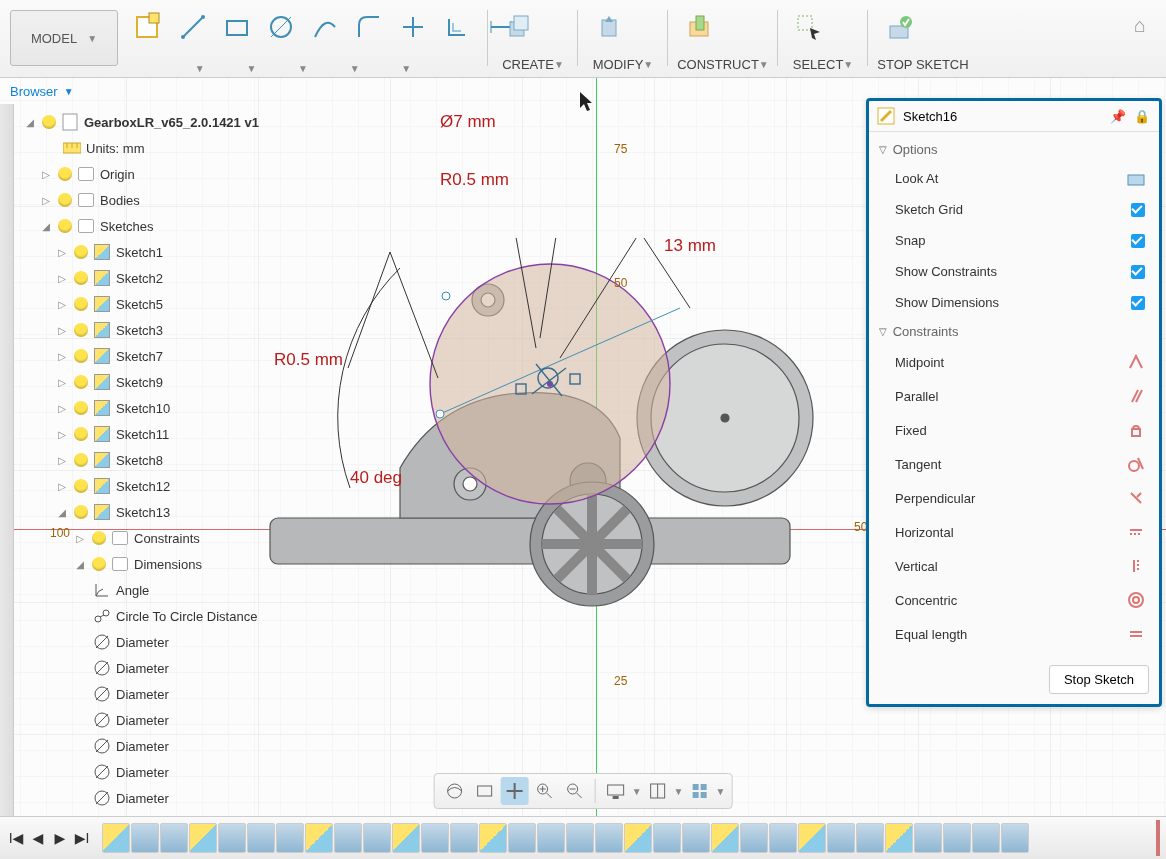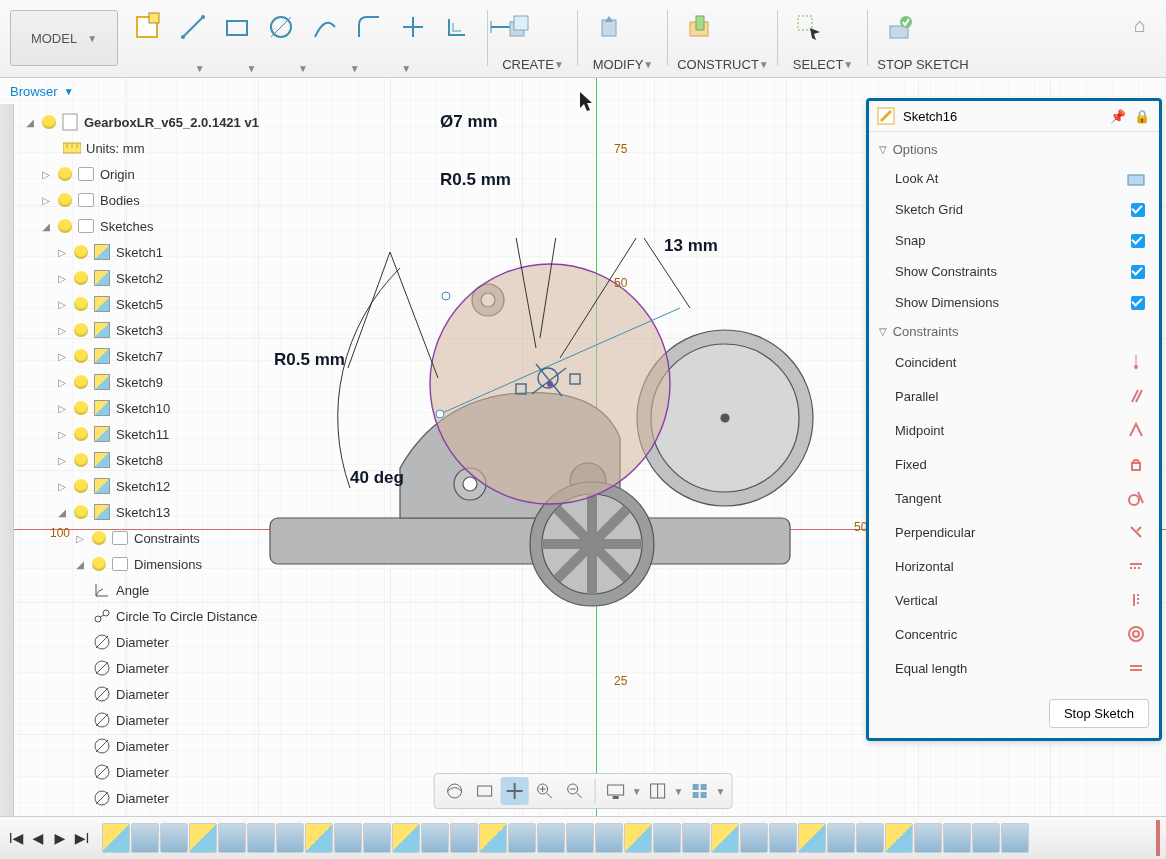--- a/index.html
+++ b/index.html
@@ -24,21 +24,21 @@
 .tree-row .label { white-space:nowrap; }
 .sketch-icon { width:16px; height:16px; background:linear-gradient(135deg,#ffe36b 50%,#8bcde8 50%); border:1px solid #999; }
 .folder-icon { width:16px; height:14px; border:1px solid #aaa; border-radius:2px; background:#fff; }
 .canvas { position:absolute; left:0; right:0; top:78px; bottom:43px; overflow:hidden; }
 .grid { position:absolute; left:0; top:0; right:0; bottom:0; background:#fcfcfc;
   background-image:linear-gradient(#eee 1px,transparent 1px),linear-gradient(90deg,#eee 1px,transparent 1px),linear-gradient(#f5f5f5 1px,transparent 1px),linear-gradient(90deg,#f5f5f5 1px,transparent 1px);
   background-size:132px 132px,132px 132px,26px 26px,26px 26px;
   background-position: -6px -4px, -6px -4px, -6px -4px, -6px -4px; }
 .axis-v { position:absolute; left:596px; top:0; bottom:0; width:1px; background:#3bd156; }
 .axis-h { position:absolute; top:451px; left:0; right:0; height:1px; background:#d16a6a; }
-.dim-text { position:absolute; color:#0f172a; font-size:17px; font-weight:700; }
+.dim-text { position:absolute; color:#b91c1c; font-size:17px; font-weight:400; }
 .viewcube { position:absolute; right:20px; top:20px; width:70px; height:70px; background:#f4f4f4; border:1px solid #ddd; display:flex; align-items:center; justify-content:center; color:#bbb; font-size:14px; letter-spacing:1px; }
 .palette { position:absolute; right:4px; top:98px; width:296px; background:#fafafa; border:3px solid #0369a1; border-radius:4px; box-shadow:0 2px 6px rgba(0,0,0,.15); }
 .palette-header { display:flex; align-items:center; padding:6px 8px; border-bottom:1px solid #e0e0e0; gap:8px; }
 .palette-section { padding:4px 0; }
 .palette-section-title { display:flex; align-items:center; gap:6px; padding:6px 10px; color:#666; font-size:13px;}
 .palette-row { display:flex; align-items:center; justify-content:space-between; padding:8px 14px 8px 26px;gap:44px; }
 .palette-row .name { color:#333; }
 .check { width:14px; height:14px; background:#1c9ef0; border-radius:2px; position:relative; }
 .check::after { content:''; position:absolute; left:3px; top:0px; width:4px; height:8px; border:2px solid #fff; border-top:none; border-left:none; transform:rotate(45deg);}
 .palette-footer { display:flex; justify-content:flex-end; padding:10px; }
@@ -571,42 +571,33 @@
           <span class="name">Show Dimensions</span>
           <span class="check"></span>
         </div>
       </div>
     <div class="palette-section-title">
         <span style="font-size:10px">▽</span>
         <span>Constraints</span>
       </div>
     <div id="constraints-list">
         <div class="palette-row">
-          <span class="name">Coincident</span>
-          <span>
-            <svg width="18" height="18">
-              <line x1="9" y1="2" x2="9" y2="16" stroke="#d77"></line>
-              <circle cx="9" cy="14" r="2" fill="#d77"></circle>
+          <span class="name">Midpoint</span>
+          <span>
+            <svg width="18" height="18">
+              <path d="M3 15 L9 3 L15 15" fill="none" stroke="#d77" stroke-width="2"></path>
             </svg>
           </span>
         </div>
         <div class="palette-row">
           <span class="name">Parallel</span>
           <span>
             <svg width="18" height="18">
               <line x1="5" y1="15" x2="11" y2="3" stroke="#d77" stroke-width="2"></line>
               <line x1="9" y1="15" x2="15" y2="3" stroke="#d77" stroke-width="2"></line>
-            </svg>
-          </span>
-        </div>
-        <div class="palette-row">
-          <span class="name">Midpoint</span>
-          <span>
-            <svg width="18" height="18">
-              <path d="M3 15 L9 3 L15 15" fill="none" stroke="#d77" stroke-width="2"></path>
             </svg>
           </span>
         </div>
         <div class="palette-row">
           <span class="name">Fixed</span>
           <span>
             <svg width="18" height="18">
               <rect x="5" y="8" width="8" height="7" fill="none" stroke="#d77" stroke-width="2"></rect>
               <path d="M6 8 A3 3 0 0 1 12 8" fill="none" stroke="#d77" stroke-width="2"></path>
             </svg>

